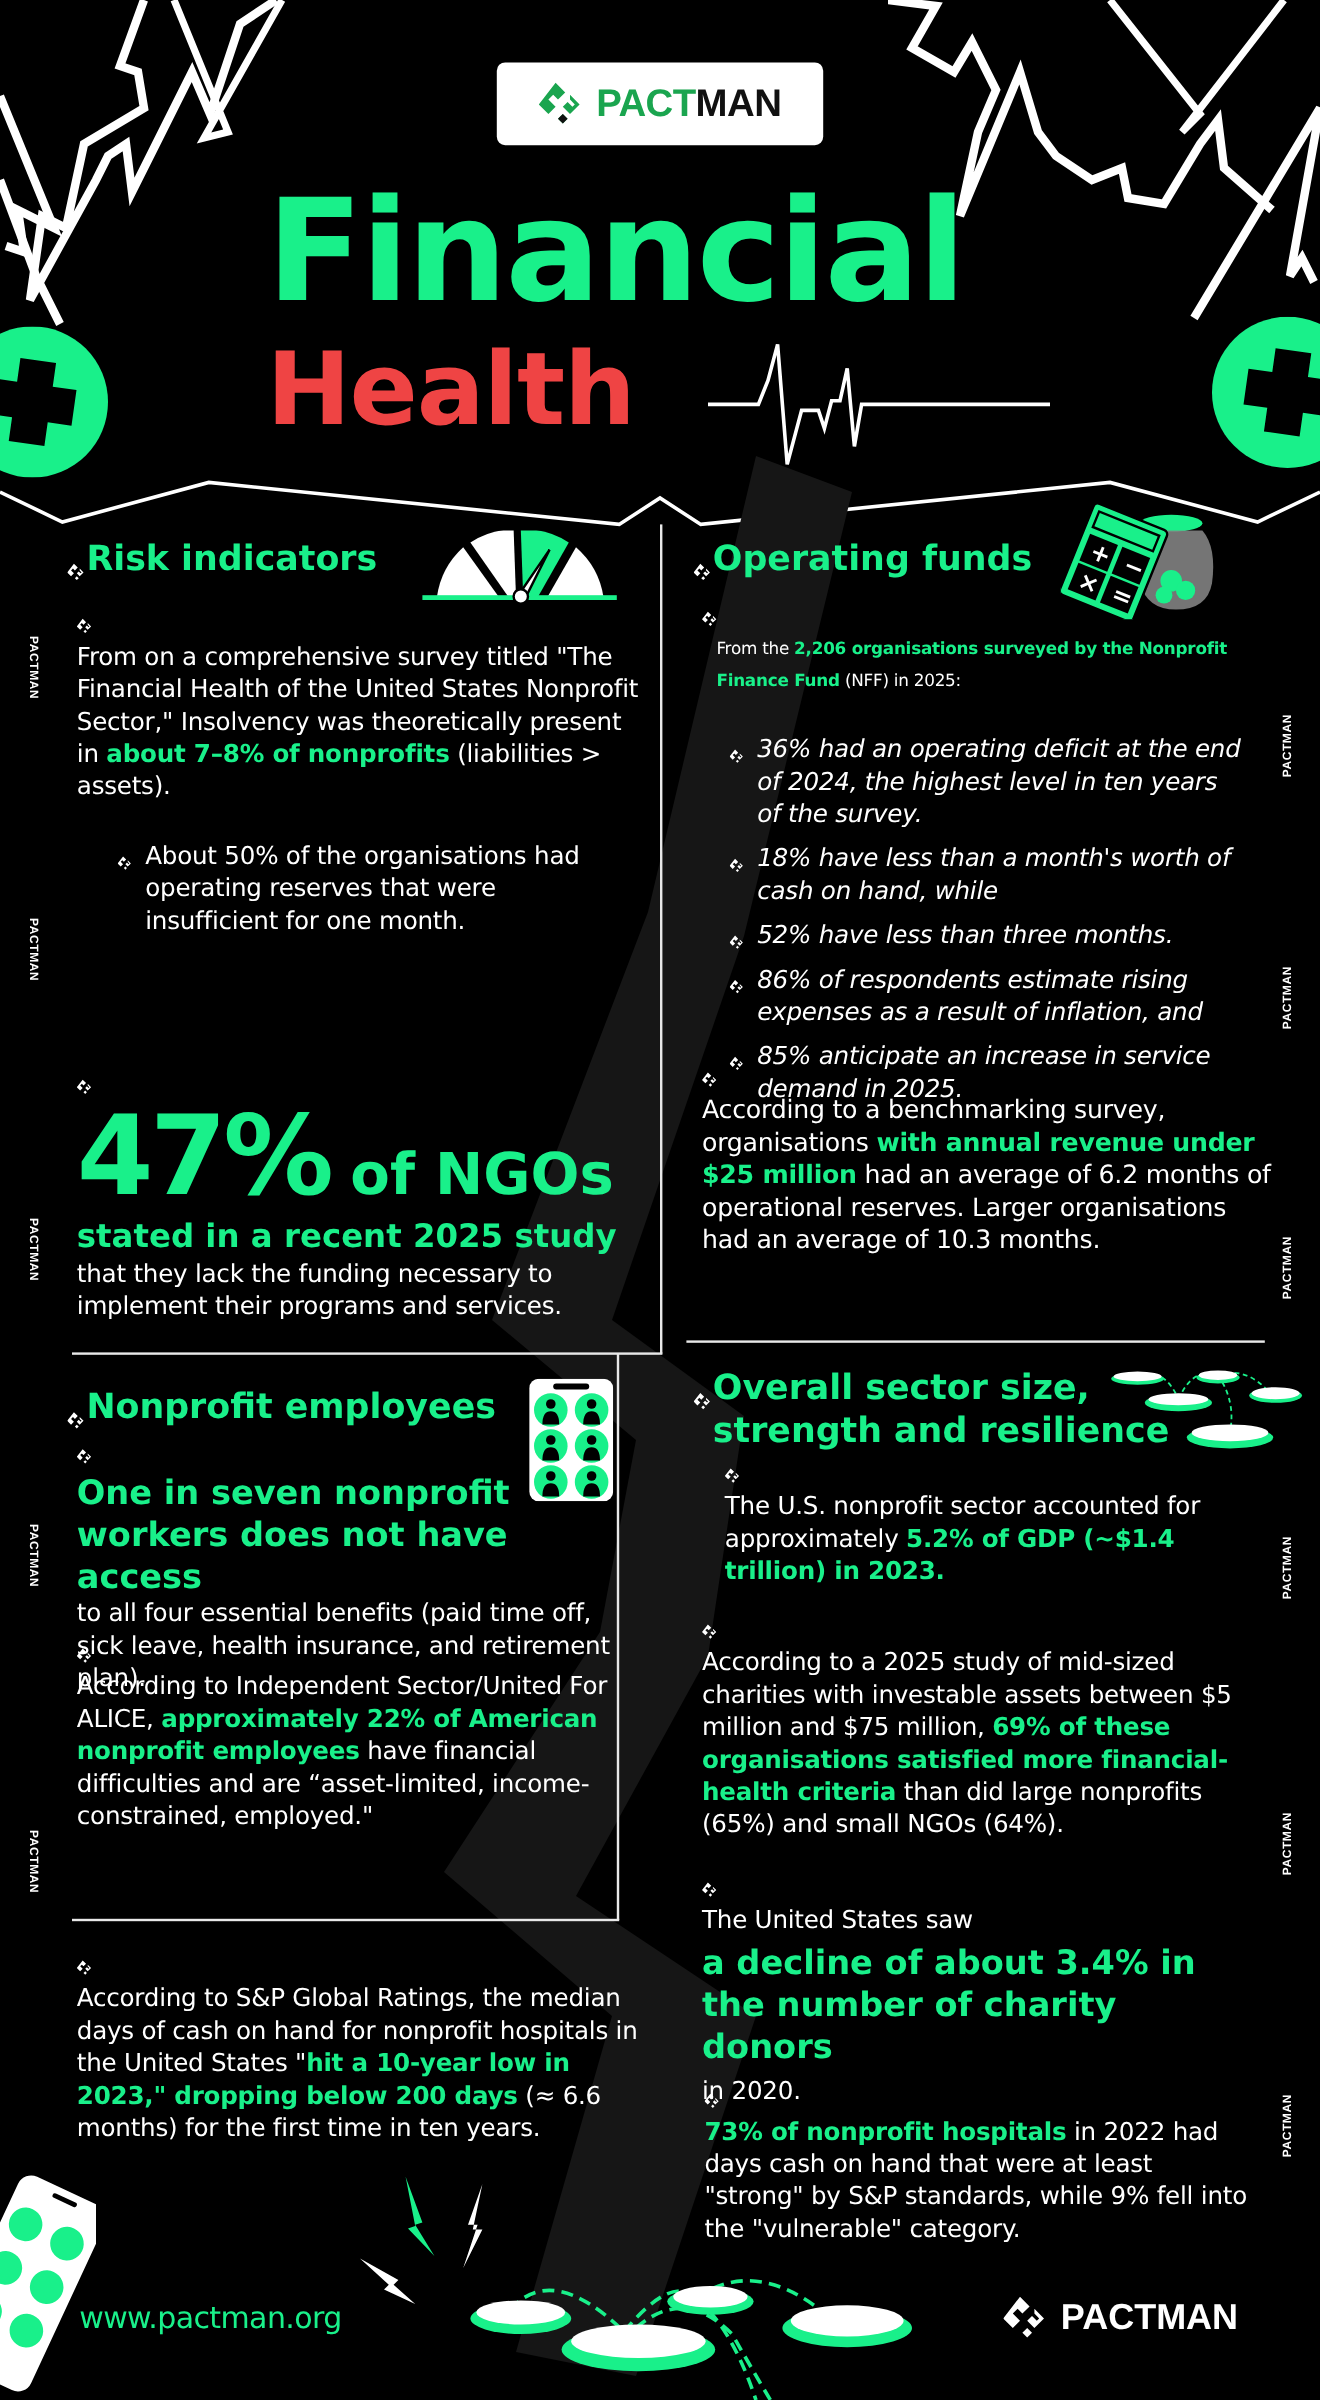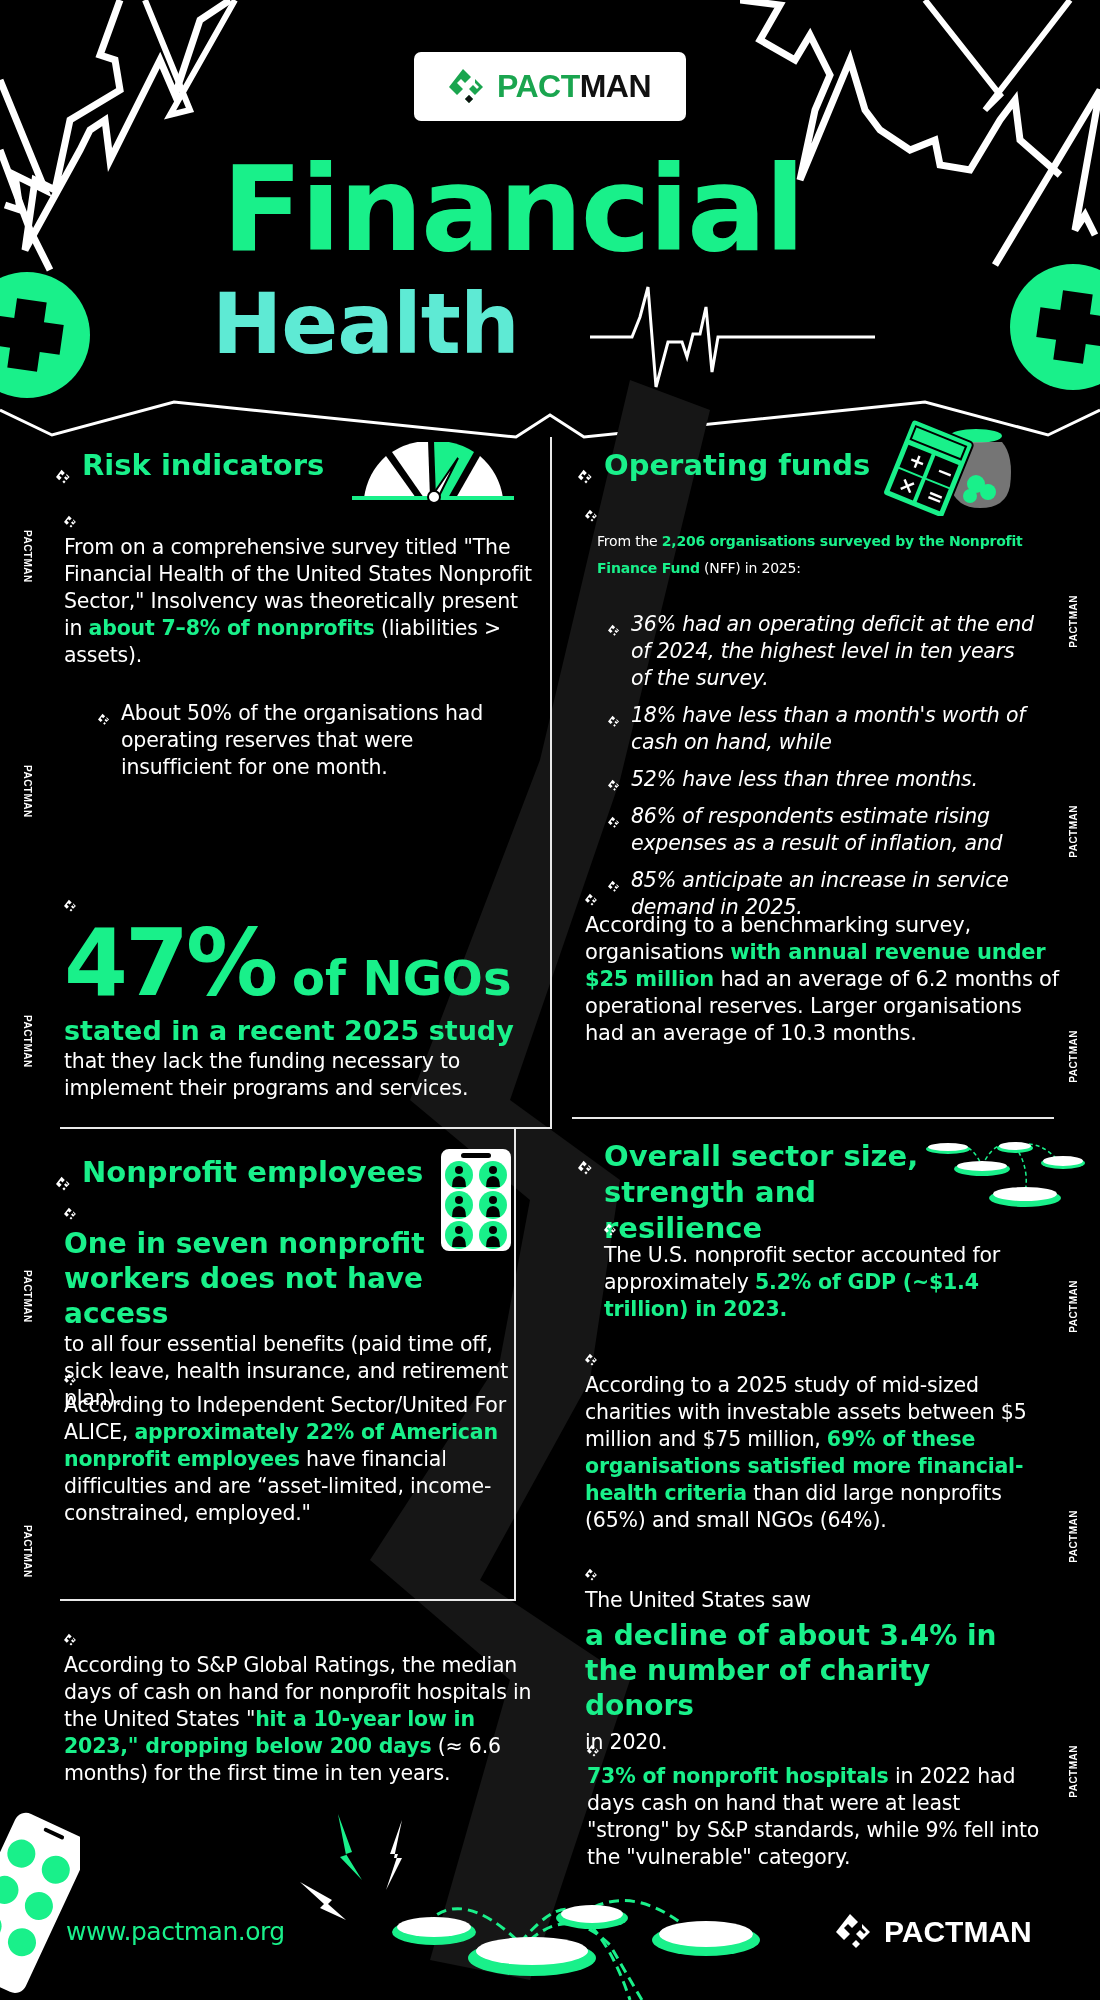--- a/index.html
+++ b/index.html
@@ -10,24 +10,24 @@
   .b { font-weight: bold; }
   .deco svg { display: block; }
 
   
   .logo-box { left: 414px; top: 52px; width: 272px; height: 69px; background: #fff; border-radius: 7px;
     display: flex; align-items: center; justify-content: center; gap: 8px; }
   .logo-box .word { font-family: "Liberation Sans", sans-serif; font-weight: bold; font-size: 32px; letter-spacing: -0.5px; }
   .logo-box .pact { color: #1aa54f; }
   .logo-box .man { color: #111; }
   .title1 { left: 222px; top: 150px; font-family: "DejaVu Sans", sans-serif; font-weight: bold; font-size: 118px; color: #19f08a; letter-spacing: -2px; line-height: 1; }
-  .title2 { left: 212px; top: 282px; font-family: "DejaVu Sans", sans-serif; font-weight: bold; font-size: 84px; color: #5eead4; letter-spacing: -1px; line-height: 1; }
+  .title2 { left: 222px; top: 282px; font-family: "DejaVu Sans", sans-serif; font-weight: bold; font-size: 84px; color: #ef4444; letter-spacing: -1px; line-height: 1; }
 
   
-  .h2 { font-family: "DejaVu Sans", sans-serif; font-weight: bold; font-size: 29px; color: #19f08a; line-height: 1.22; display: flex; gap: 10px; align-items: flex-start; }
+  .h2 { font-family: "DejaVu Sans", sans-serif; font-weight: bold; font-size: 29px; color: #19f08a; line-height: 1.22; display: flex; align-items: flex-start; }
   .mk { display: inline-block; width: 16px; height: 16px; flex: 0 0 16px; }
   .mk svg { width: 16px; height: 16px; }
   .h2 .mk { margin-top: 10px; }
   .para { font-size: 20.5px; line-height: 27px; letter-spacing: -0.2px; }
   .bullet { display: flex; gap: 10px; font-size: 20.5px; line-height: 27px; letter-spacing: -0.2px; margin-bottom: 10px; }
   .bullet .mk { margin-top: 6px; width: 13px; height: 13px; flex-basis: 13px; }
   .bullet .mk svg { width: 13px; height: 13px; }
   .pmark { margin-bottom: 4px; }
   .pmark svg { width: 14px; height: 14px; }
 

